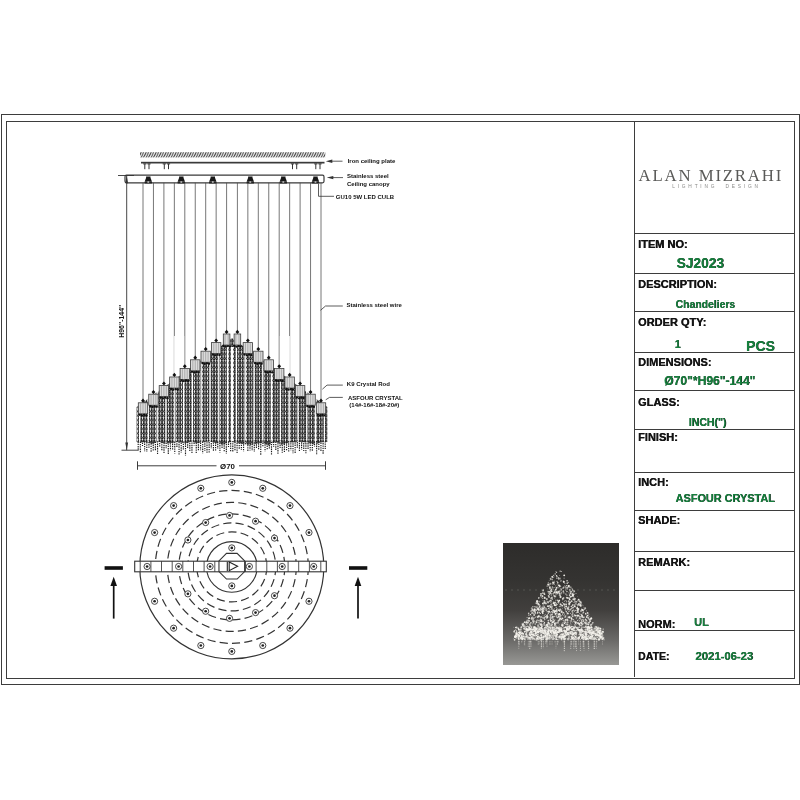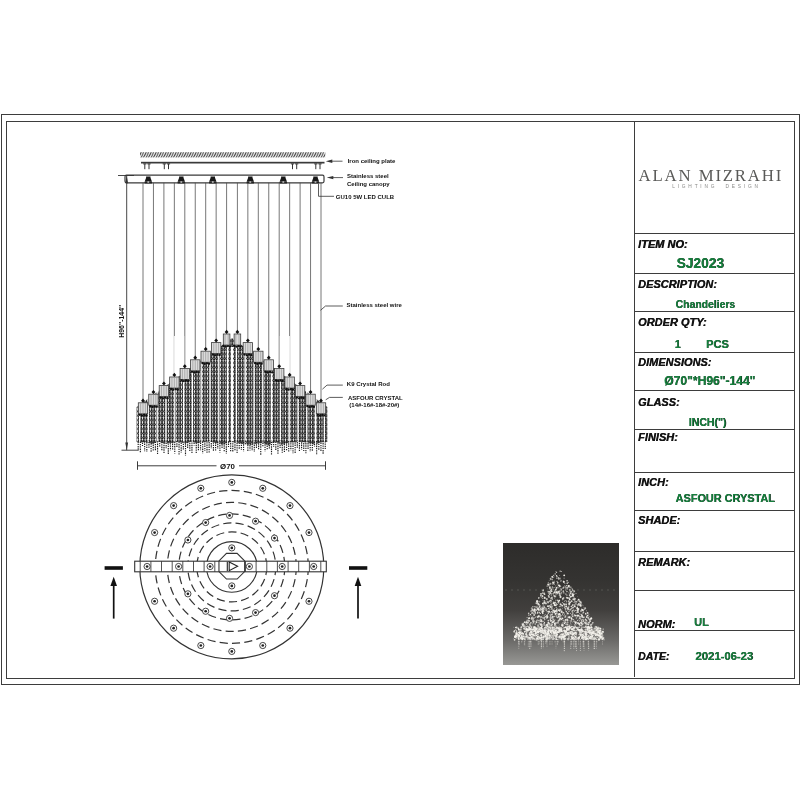--- a/index.html
+++ b/index.html
@@ -1,18 +1,18 @@
 <!DOCTYPE html>
 <html><head><meta charset="utf-8">
 <style>
 html,body{margin:0;padding:0;background:#fff;}
 #sheet{position:relative;width:800px;height:800px;background:#fff;overflow:hidden;
   font-family:"Liberation Sans",sans-serif;}
 .hl{position:absolute;left:634px;width:159.5px;height:0;border-top:1.1px solid #3d3d3d;}
-.tl{position:absolute;left:638px;font-size:11px;font-weight:bold;color:#141414;line-height:1;text-shadow:0.35px 0 0 #141414;font-style:italic;}
+.tl{position:absolute;left:638px;font-size:11px;font-weight:bold;color:#141414;line-height:1;text-shadow:0.35px 0 0 #141414;}
 .tv{position:absolute;font-weight:bold;color:#15803d;line-height:1;text-shadow:0.35px 0 0 #141414;}
 .lbl{font-family:"Liberation Sans",sans-serif;font-size:6px;font-weight:bold;fill:#111;}
 </style></head>
 <body>
 <div id="sheet">
 
 <div style="position:absolute;left:1px;top:114px;width:796.5px;height:568.5px;border:1.2px solid #3d3d3d;"></div>
 
 <div style="position:absolute;left:6px;top:121px;width:786.5px;height:555.5px;border:1.2px solid #3d3d3d;"></div>
 
@@ -553,21 +553,21 @@
     <div class="tl" style="top:515.1px">SHADE:</div>
     <div class="tl" style="top:556.6px">REMARK:</div>
     <div class="tl" style="top:619px">NORM:</div>
 
 <div class="tl" style="top:651.3px;font-size:10.5px">DATE:</div>
 <div class="tv" style="left:695.3px;top:651.2px;font-size:11.3px">2021-06-23</div>
 
 <div class="tv" style="left:676.4px;top:256.7px;font-size:13.8px">SJ2023</div>
     <div class="tv" style="left:675.5px;top:299.6px;font-size:10.4px">Chandeliers</div>
     <div class="tv" style="left:674.7px;top:338.6px;font-size:10.5px">1</div>
-    <div class="tv" style="left:706px;top:338.6px;font-size:11px">PCS</div>
+    <div class="tv" style="left:746px;top:338.6px;font-size:14px">PCS</div>
     <div class="tv" style="left:664.1px;top:375.2px;font-size:12.1px">Ø70"*H96"-144"</div>
     <div class="tv" style="left:688.7px;top:417.2px;font-size:10.5px">INCH(")</div>
     <div class="tv" style="left:675.5px;top:493.1px;font-size:10.9px">ASFOUR CRYSTAL</div>
     <div class="tv" style="left:694px;top:616.5px;font-size:11px">UL</div>
 
 <div style="position:absolute;left:502.5px;top:543px;width:116px;height:121.5px;background:linear-gradient(180deg,#2d2c2a 0%,#343331 30%,#413f3d 55%,#6b6a68 80%,#989895 100%);">
 <svg width="116" height="121.5" viewBox="0 0 116 121.5">
 
 <g stroke="#6a6a66" stroke-width="0.7" opacity="0.8">
           <path d="M2,47 H115" stroke-dasharray="2,4"></path>

